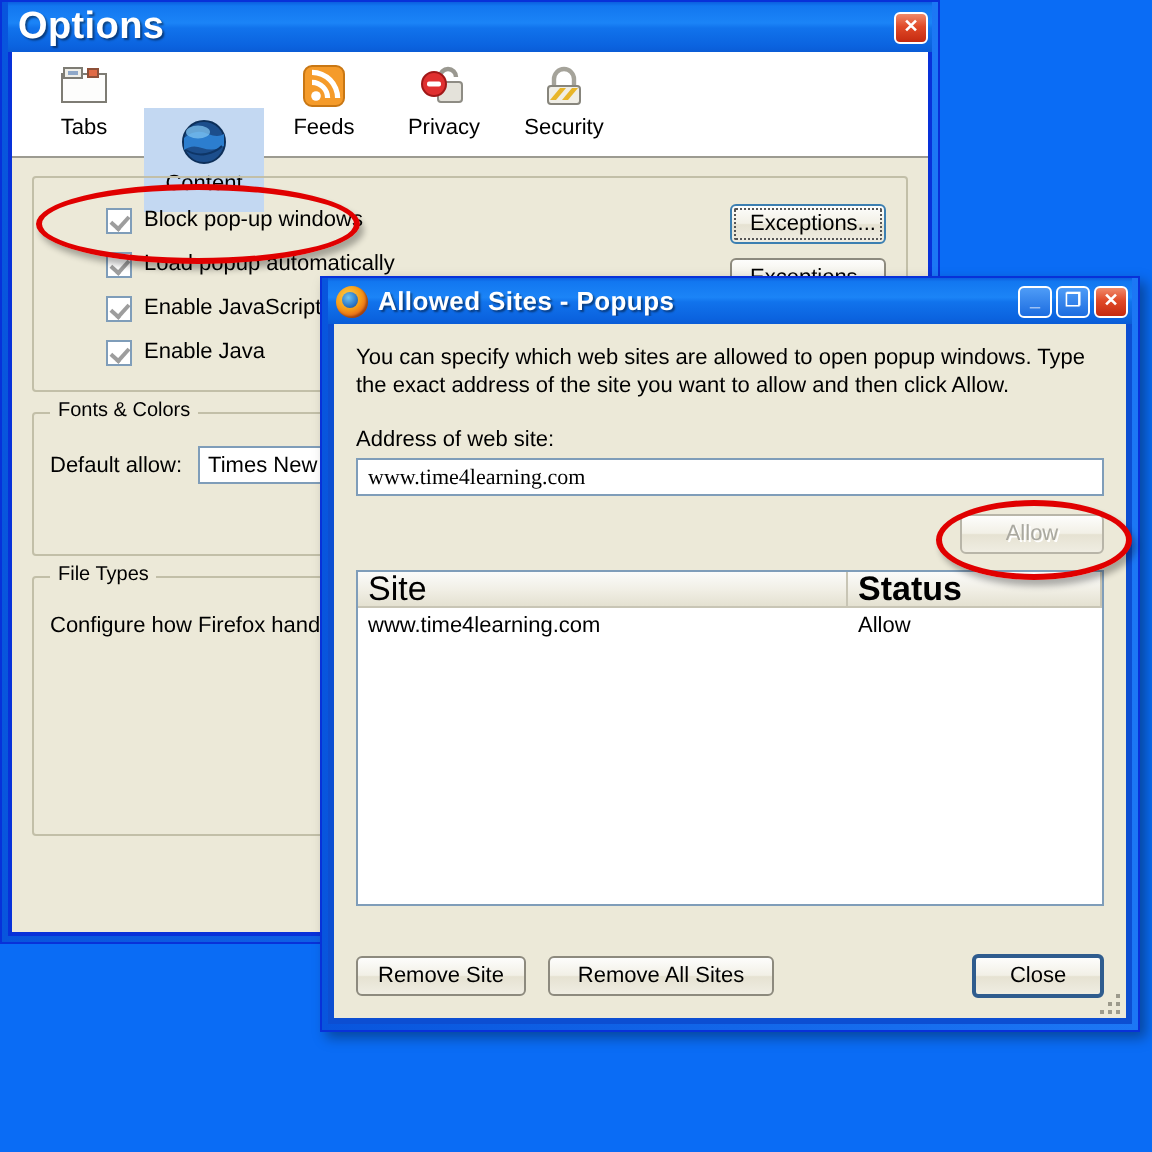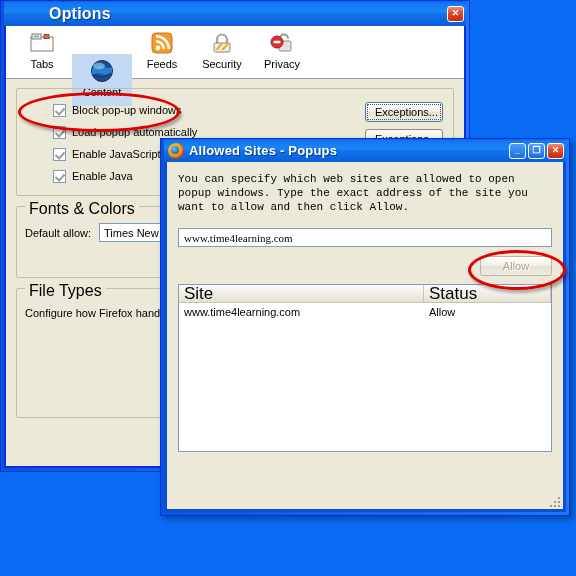--- a/index.html
+++ b/index.html
@@ -62,21 +62,21 @@
     border: 0;
     box-sizing: border-box;
   }
 
   
   #options-window {
     left: 0px; top: 0px;
     width: 470px; height: 472px;
   }
   #options-window .titlebar { height: 25px; }
-  #options-window .tb-title { font-size: 16px; margin-left: 40px; }
+  #options-window .tb-title { font-size: 19px; }
   #options-window .client {
     height: calc(100% - 25px);
     position: relative;
     border-left: 2px solid #0831D9;
     border-right: 2px solid #0831D9;
     border-bottom: 2px solid #0831D9;
     background: #ECE9D8;
   }
 
   .toolbar {
@@ -112,21 +112,21 @@
     position: relative;
     margin-bottom: 10px;
     padding: 10px 8px 8px 8px;
     box-sizing: border-box;
   }
   .groupbox > .gb-title {
     position: absolute;
     top: -7px; left: 8px;
     background: #ECE9D8;
     padding: 0 4px;
-    font-size: 16px;
+    font-size: 10px;
     color: #000;
   }
 
   .chk-row {
     display: flex;
     align-items: center;
     height: 22px;
     position: relative;
   }
   .checkbox {
@@ -212,21 +212,21 @@
     flex: 0 0 auto;
     box-shadow: inset -1px -1px 1px rgba(0,0,0,.3);
   }
   .ff-icon::after {
     content:"";
     position:absolute; left:3px; top:3px;
     width:8px;height:8px;border-radius:50%;
     background: radial-gradient(circle at 40% 35%, #6FC3F0 0%, #2C78C8 60%, #14427F 100%);
   }
 
-  .desc-text { font-size: 11px; line-height: 14px; color: #000; margin: 0 0 14px 0; font-family: Liberation Mono, monospace; }
+  .desc-text { font-size: 11px; line-height: 14px; color: #000; margin: 0 0 14px 0; }
   .field-label { font-size: 11px; margin-bottom: 3px; }
   .textfield {
     border: 1px solid #7F9DB9;
     background: #fff;
     height: 19px;
     width: 100%;
     box-sizing: border-box;
     display: flex;
     align-items: center;
     padding-left: 5px;
@@ -249,21 +249,21 @@
   .lv-th {
     background: linear-gradient(to bottom,#FBFBFA 0%,#F0EEE4 55%,#E4E1D1 100%);
     border-right: 1px solid #C8C5B5;
     border-bottom: 1px solid #C8C5B5;
     font-size: 17px;
     display: flex; align-items: center;
     padding-left: 5px;
     box-sizing: border-box;
   }
   .lv-th.c1 { width: 245px; }
-  .lv-th.c2 { flex: 1; }
+  .lv-th.c2 { flex: 1; font-weight: bold; }
   .lv-row { display: flex; height: 17px; align-items: center; background: #fff; }
   .lv-td { font-size: 11px; padding-left: 5px; box-sizing: border-box; }
   .lv-td.c1 { width: 245px; }
   .lv-td.c2 { flex: 1; }
 
   .btn-row {
     position: absolute;
     left: 11px; right: 11px; bottom: 10px;
     display: flex;
     align-items: center;
@@ -351,39 +351,39 @@
             <path d="M8 13.5 a6.5 6.5 0 0 1 6.5 6.5 h2.6 a9.1 9.1 0 0 0 -9.1 -9.1 z" fill="#fff"></path>
             <path d="M8 8.5 a11.5 11.5 0 0 1 11.5 11.5 h2.6 a14.1 14.1 0 0 0 -14.1 -14.1 z" fill="#fff"></path>
           </svg>
         </div>
         <div class="lbl">Feeds</div>
       </div>
 
       <div class="tool">
         <div class="ico">
           <svg class="ic" viewBox="0 0 28 28">
+            <path d="M12 12 v-2.5 a4 4 0 0 1 8 0" fill="none" stroke="#9A9890" stroke-width="2.2"></path>
+            <rect x="11" y="12" width="12" height="10" rx="1.5" fill="#E4E2DA" stroke="#8E8C84"></rect>
+            <circle cx="9" cy="13" r="6" fill="#E03030" stroke="#A01818"></circle>
+            <rect x="5.5" y="11.8" width="7" height="2.4" rx="1" fill="#fff"></rect>
+          </svg>
+        </div>
+        <div class="lbl">Privacy</div>
+      </div>
+
+      <div class="tool">
+        <div class="ico">
+          <svg class="ic" viewBox="0 0 28 28">
             <path d="M9 14 v-3.5 a5 5 0 0 1 10 0 v3.5" fill="none" stroke="#A5A39A" stroke-width="2.2"></path>
             <rect x="6" y="14" width="16" height="9" rx="1.5" fill="#F0EEE6" stroke="#87857C"></rect>
             <path d="M7 21 l5 -6 h3 l-5 6 z" fill="#E8B528"></path>
             <path d="M13 21 l5 -6 h3 l-5 6 z" fill="#E8B528"></path>
           </svg>
         </div>
         <div class="lbl">Security</div>
-      </div>
-
-      <div class="tool">
-        <div class="ico">
-          <svg class="ic" viewBox="0 0 28 28">
-            <path d="M12 12 v-2.5 a4 4 0 0 1 8 0" fill="none" stroke="#9A9890" stroke-width="2.2"></path>
-            <rect x="11" y="12" width="12" height="10" rx="1.5" fill="#E4E2DA" stroke="#8E8C84"></rect>
-            <circle cx="9" cy="13" r="6" fill="#E03030" stroke="#A01818"></circle>
-            <rect x="5.5" y="11.8" width="7" height="2.4" rx="1" fill="#fff"></rect>
-          </svg>
-        </div>
-        <div class="lbl">Privacy</div>
       </div>
 
 
     </div>
 
     <div class="panel-body">
 
       <div class="groupbox" style="height:108px;padding-left:36px;">
 
         <div class="chk-row">
@@ -442,37 +442,44 @@
       <div class="tb-btn close">
         <span class="glyph">✕</span>
       </div>
     </div>
   </div>
 
   <div class="client">
 
     <p class="desc-text">You can specify which web sites are allowed to open popup windows. Type the exact address of the site you want to allow and then click Allow.</p>
 
+    <div class="field-label">Address of web site:</div>
     <div class="textfield">www.time4learning.com</div>
 
     <div class="allow-row">
       <div class="xp-button disabled allow-btn">Allow</div>
     </div>
 
     <div class="listview">
       <div class="lv-head">
         <div class="lv-th c1">Site</div>
         <div class="lv-th c2">Status</div>
       </div>
       <div class="lv-row">
         <div class="lv-td c1">www.time4learning.com</div>
         <div class="lv-td c2">Allow</div>
       </div>
     </div>
 
+    <div class="btn-row">
+      <div class="xp-button btn-remove">Remove Site</div>
+      <div class="xp-button btn-removeall">Remove All Sites</div>
+      <div class="spacer"></div>
+      <div class="xp-button default btn-close">Close</div>
+    </div>
 
     <div class="grip">
       <i style="right:0px;bottom:0px;"></i>
       <i style="right:4px;bottom:0px;"></i>
       <i style="right:8px;bottom:0px;"></i>
       <i style="right:0px;bottom:4px;"></i>
       <i style="right:4px;bottom:4px;"></i>
       <i style="right:0px;bottom:8px;"></i>
     </div>
 

